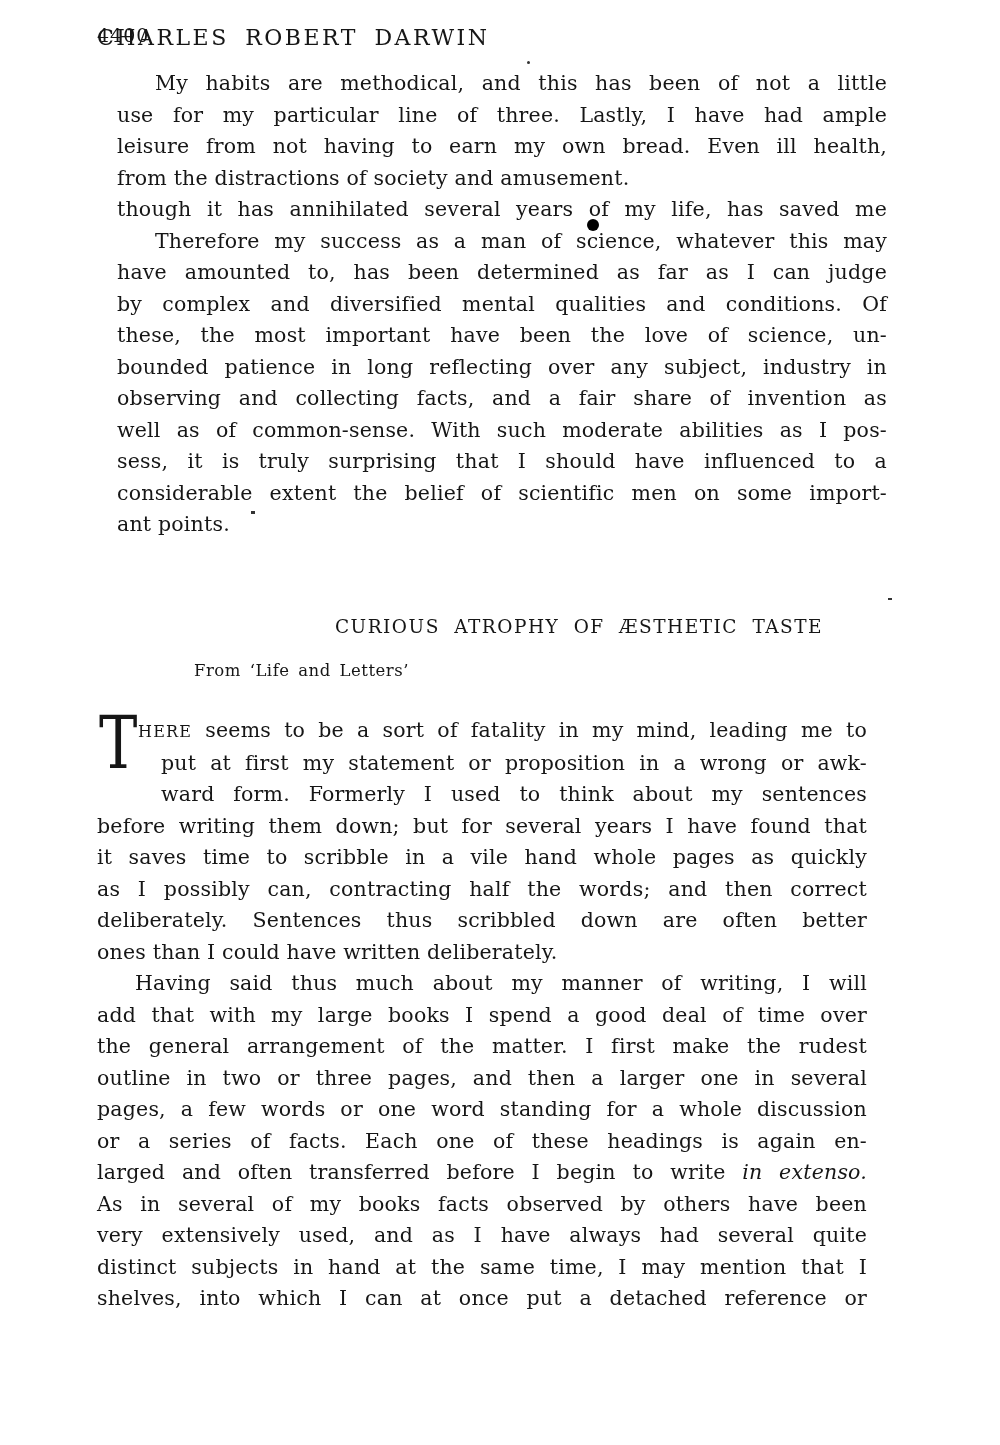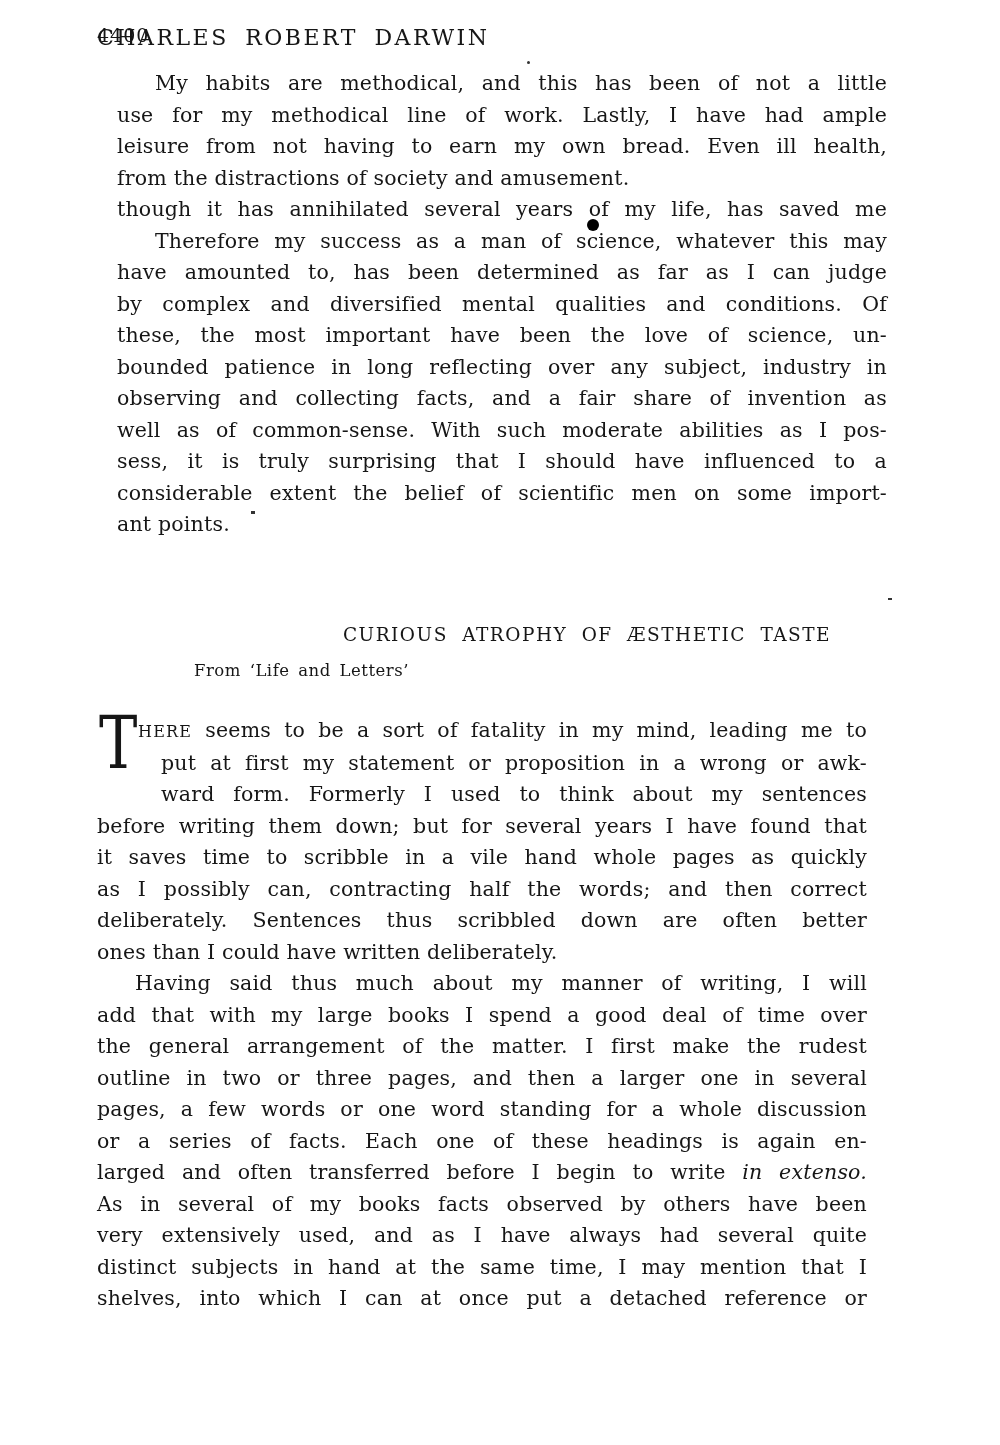--- a/index.html
+++ b/index.html
@@ -47,21 +47,21 @@
   .dropcap-para div.line:nth-of-type(3) { padding-left: 64px; }
   .dropcap {
     position: absolute; left: 2px; top: 0;
     font-size: 72px; line-height: 56px;
     transform: scaleX(0.8); transform-origin: left top;
   }
   .sc { font-size: 16px; letter-spacing: 1.2px; }
   i { font-style: italic; }
   
   .chapter-title {
-    position: absolute; left: 97px; top: 616px; width: 770px; margin: 8px;
+    position: absolute; left: 97px; top: 616px; width: 770px; margin: 0;
     text-align: center; font-weight: normal;
     font-size: 18.5px; letter-spacing: 1.5px; word-spacing: 7px;
   }
   .chapter-source {
     position: absolute; left: 97px; top: 661px; width: 770px;
     text-align: left;
     font-size: 16.5px; letter-spacing: 0.5px; word-spacing: 3px;
   }
   
   .artifact { position: absolute; }
@@ -74,21 +74,21 @@
   <header class="pagehead">
     <span class="pagenum">4400</span>
     <span class="runtitle">CHARLES ROBERT DARWIN</span>
   </header>
 
   <main class="textblock">
 
     <div class="section sec1">
       <div class="para indent">
           <div class="line">My habits are methodical, and this has been of not a little</div>
-          <div class="line">use for my methodical line of work.  Lastly, I have had ample</div>
+          <div class="line">use for my particular line of three.  Lastly, I have had ample</div>
           <div class="line">leisure from not having to earn my own bread.  Even ill health,</div>
           <div class="line no-just">from the distractions of society and amusement.</div>
           <div class="line">though it has annihilated several years of my life, has saved me</div>
         </div>
       <div class="para indent">
           <div class="line">Therefore my success as a man of science, whatever this may</div>
           <div class="line">have amounted to, has been determined as far as I can judge</div>
           <div class="line">by complex and diversified mental qualities and conditions.  Of</div>
           <div class="line">these, the most important have been the love of science, un-</div>
           <div class="line">bounded patience in long reflecting over any subject, industry in</div>

